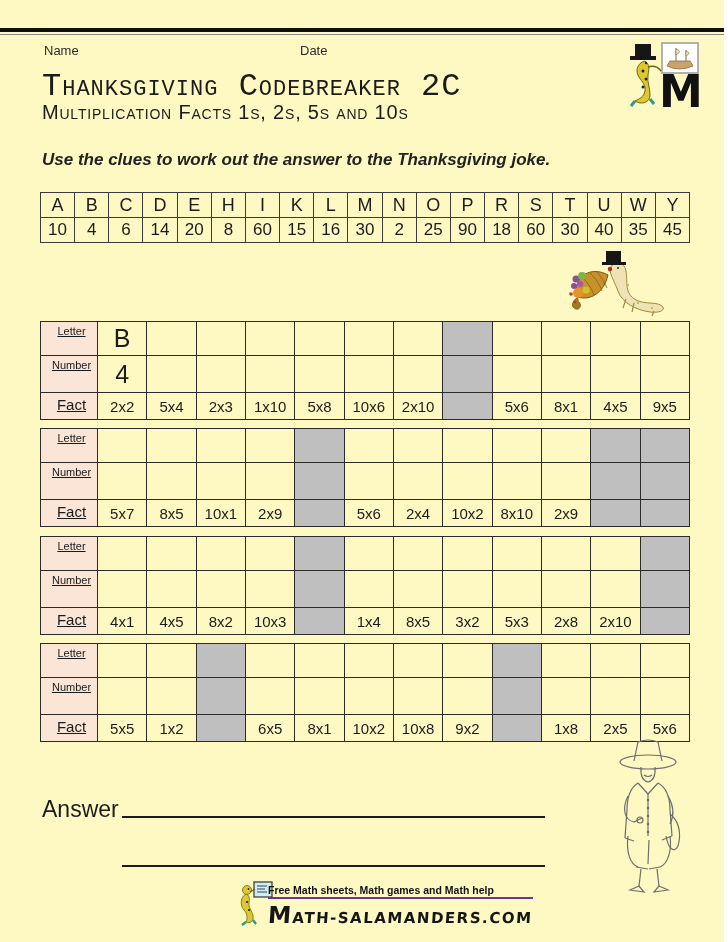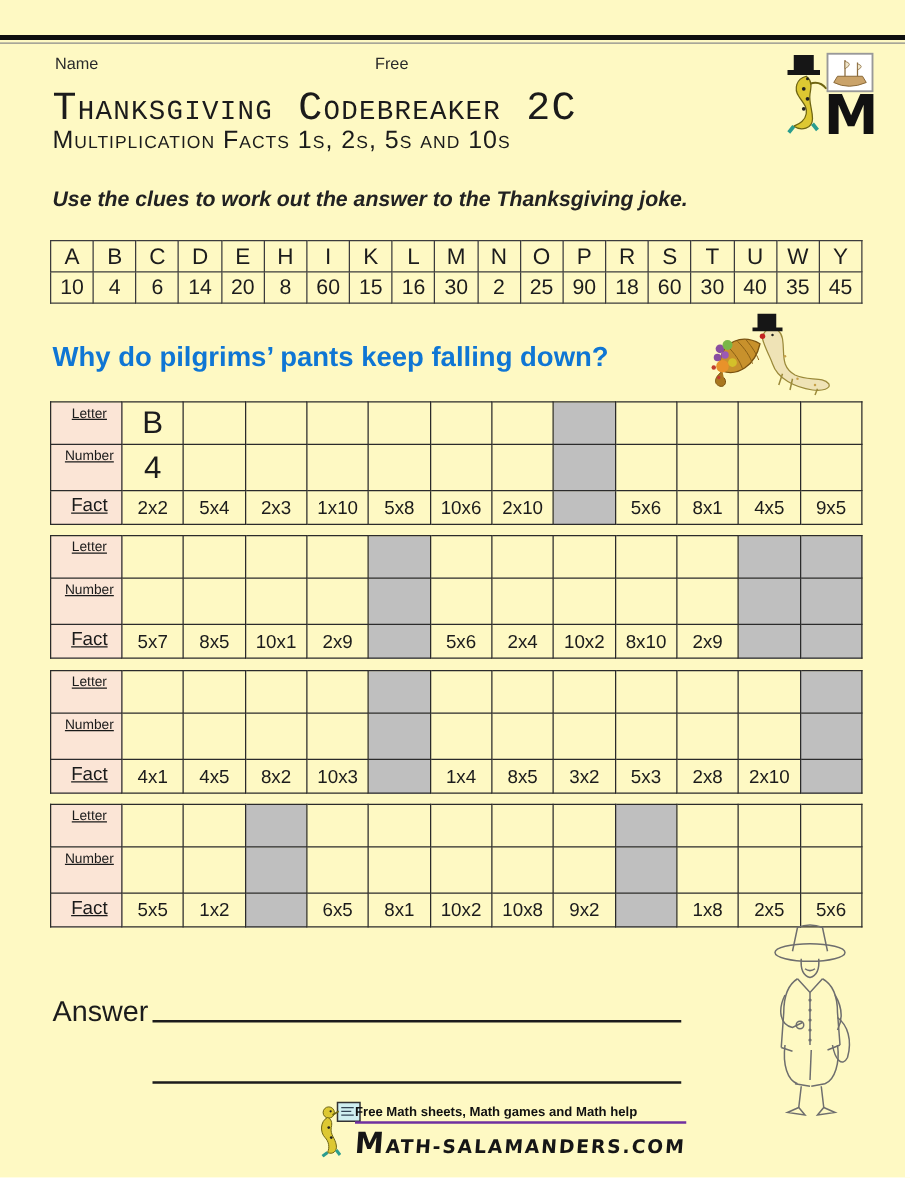--- a/index.html
+++ b/index.html
@@ -55,21 +55,21 @@
   #ptable-3 { left:40px; top:643px; }
 
   .question { left:42px; top:273px; font-size:22px; font-weight:bold; white-space:nowrap; }
 
   .answer-label { left:42px; top:796px; font-size:23px; color:#1c1c1c; }
   .answer-line { left:122px; width:423px; height:2px; background:#1c1c1c; }
   .answer-line-1 { top:816px; }
   .answer-line-2 { top:865px; }
 
   
-  .footer { left:250px; top:880px; display:flex; align-items:flex-start; }
+  .footer { left:234px; top:880px; display:flex; align-items:flex-start; }
   .footer-texts { margin-left:-6px; padding-top:4px; }
   .footer-tagline {
     font-size:10.5px; font-weight:bold; color:#111;
     border-bottom:2px solid #7030a0; padding-bottom:1px; white-space:nowrap;
   }
   .site-name {
     display:block; font-size:15px; font-weight:bold; color:#161616;
     letter-spacing:1.5px; text-transform:uppercase; margin-top:2px;
     font-family:"DejaVu Sans", sans-serif; transform:skewX(-4deg);
   }
@@ -77,21 +77,21 @@
 </style>
 </head>
 <body>
 
 <div id="page">
 
   <div class="abs top-rule1"></div>
   <div class="abs top-rule2"></div>
 
   <div class="abs name-label">Name</div>
-  <div class="abs date-label">Free</div>
+  <div class="abs date-label">Date</div>
 
   <svg class="abs" style="left:620px; top:40px;" width="84" height="72" viewBox="0 0 84 72">
     <rect x="42" y="3" width="36" height="30" fill="#ffffff" stroke="#999" stroke-width="1.5"></rect>
     <path d="M47,26 q12,6 26,0 l-3,-5 h-20 z" fill="#caa36a" stroke="#8a6a3a" stroke-width="0.8"></path>
     <path d="M56,21 l0,-13 M66,21 l0,-11" stroke="#8a6a3a" stroke-width="1"></path>
     <path d="M56,9 q7,2 0,6 z M66,11 q6,2 0,5 z" fill="#efe6cc" stroke="#8a6a3a" stroke-width="0.6"></path>
     <text x="39" y="67" font-size="44" font-weight="bold" fill="#111" font-family="DejaVu Sans, sans-serif">M</text>
     <rect x="15" y="4" width="16" height="13" fill="#161616"></rect>
     <rect x="10" y="16" width="26" height="4" fill="#161616"></rect>
     <path d="M25,21 C17,23 15,31 19,37 C22,42 26,45 25,51 C24,57 19,59 15,61 C21,65 30,63 30,55 C30,47 27,43 28,35 C29,29 30,25 25,21 Z" fill="#ddc832" stroke="#6e6512" stroke-width="1"></path>
@@ -147,21 +147,20 @@
           <td>18</td>
           <td>60</td>
           <td>30</td>
           <td>40</td>
           <td>35</td>
           <td>45</td>
         </tr>
       </tbody>
     </table>
 
-  <div class="abs question" id="question" style="color: rgb(15, 118, 212);">Why do pilgrims’ pants keep falling down?</div>
 
   <svg class="abs" style="left:566px; top:249px;" width="102" height="68" viewBox="0 0 102 68">
     <path d="M10,40 C12,24 28,18 42,26 C38,44 24,52 12,48 C8,46 8,44 10,40 Z" fill="#c8912c" stroke="#7a5210" stroke-width="1"></path>
     <path d="M12,48 C6,52 4,58 10,60 C14,61 16,56 13,53" fill="#a9771f" stroke="#7a5210" stroke-width="0.8"></path>
     <path d="M16,28 C22,34 26,40 28,46 M24,24 C30,30 34,36 36,42 M31,23 C36,29 39,34 41,39" stroke="#8a5f14" stroke-width="0.8" fill="none"></path>
     <circle cx="10" cy="30" r="3.5" fill="#8a4fa0"></circle>
     <circle cx="14" cy="35" r="3" fill="#9c59b5"></circle>
     <circle cx="8" cy="37" r="3" fill="#8a4fa0"></circle>
     <circle cx="16" cy="27" r="4" fill="#7ab648"></circle>
     <circle cx="12" cy="44" r="5" fill="#e8922a"></circle>

